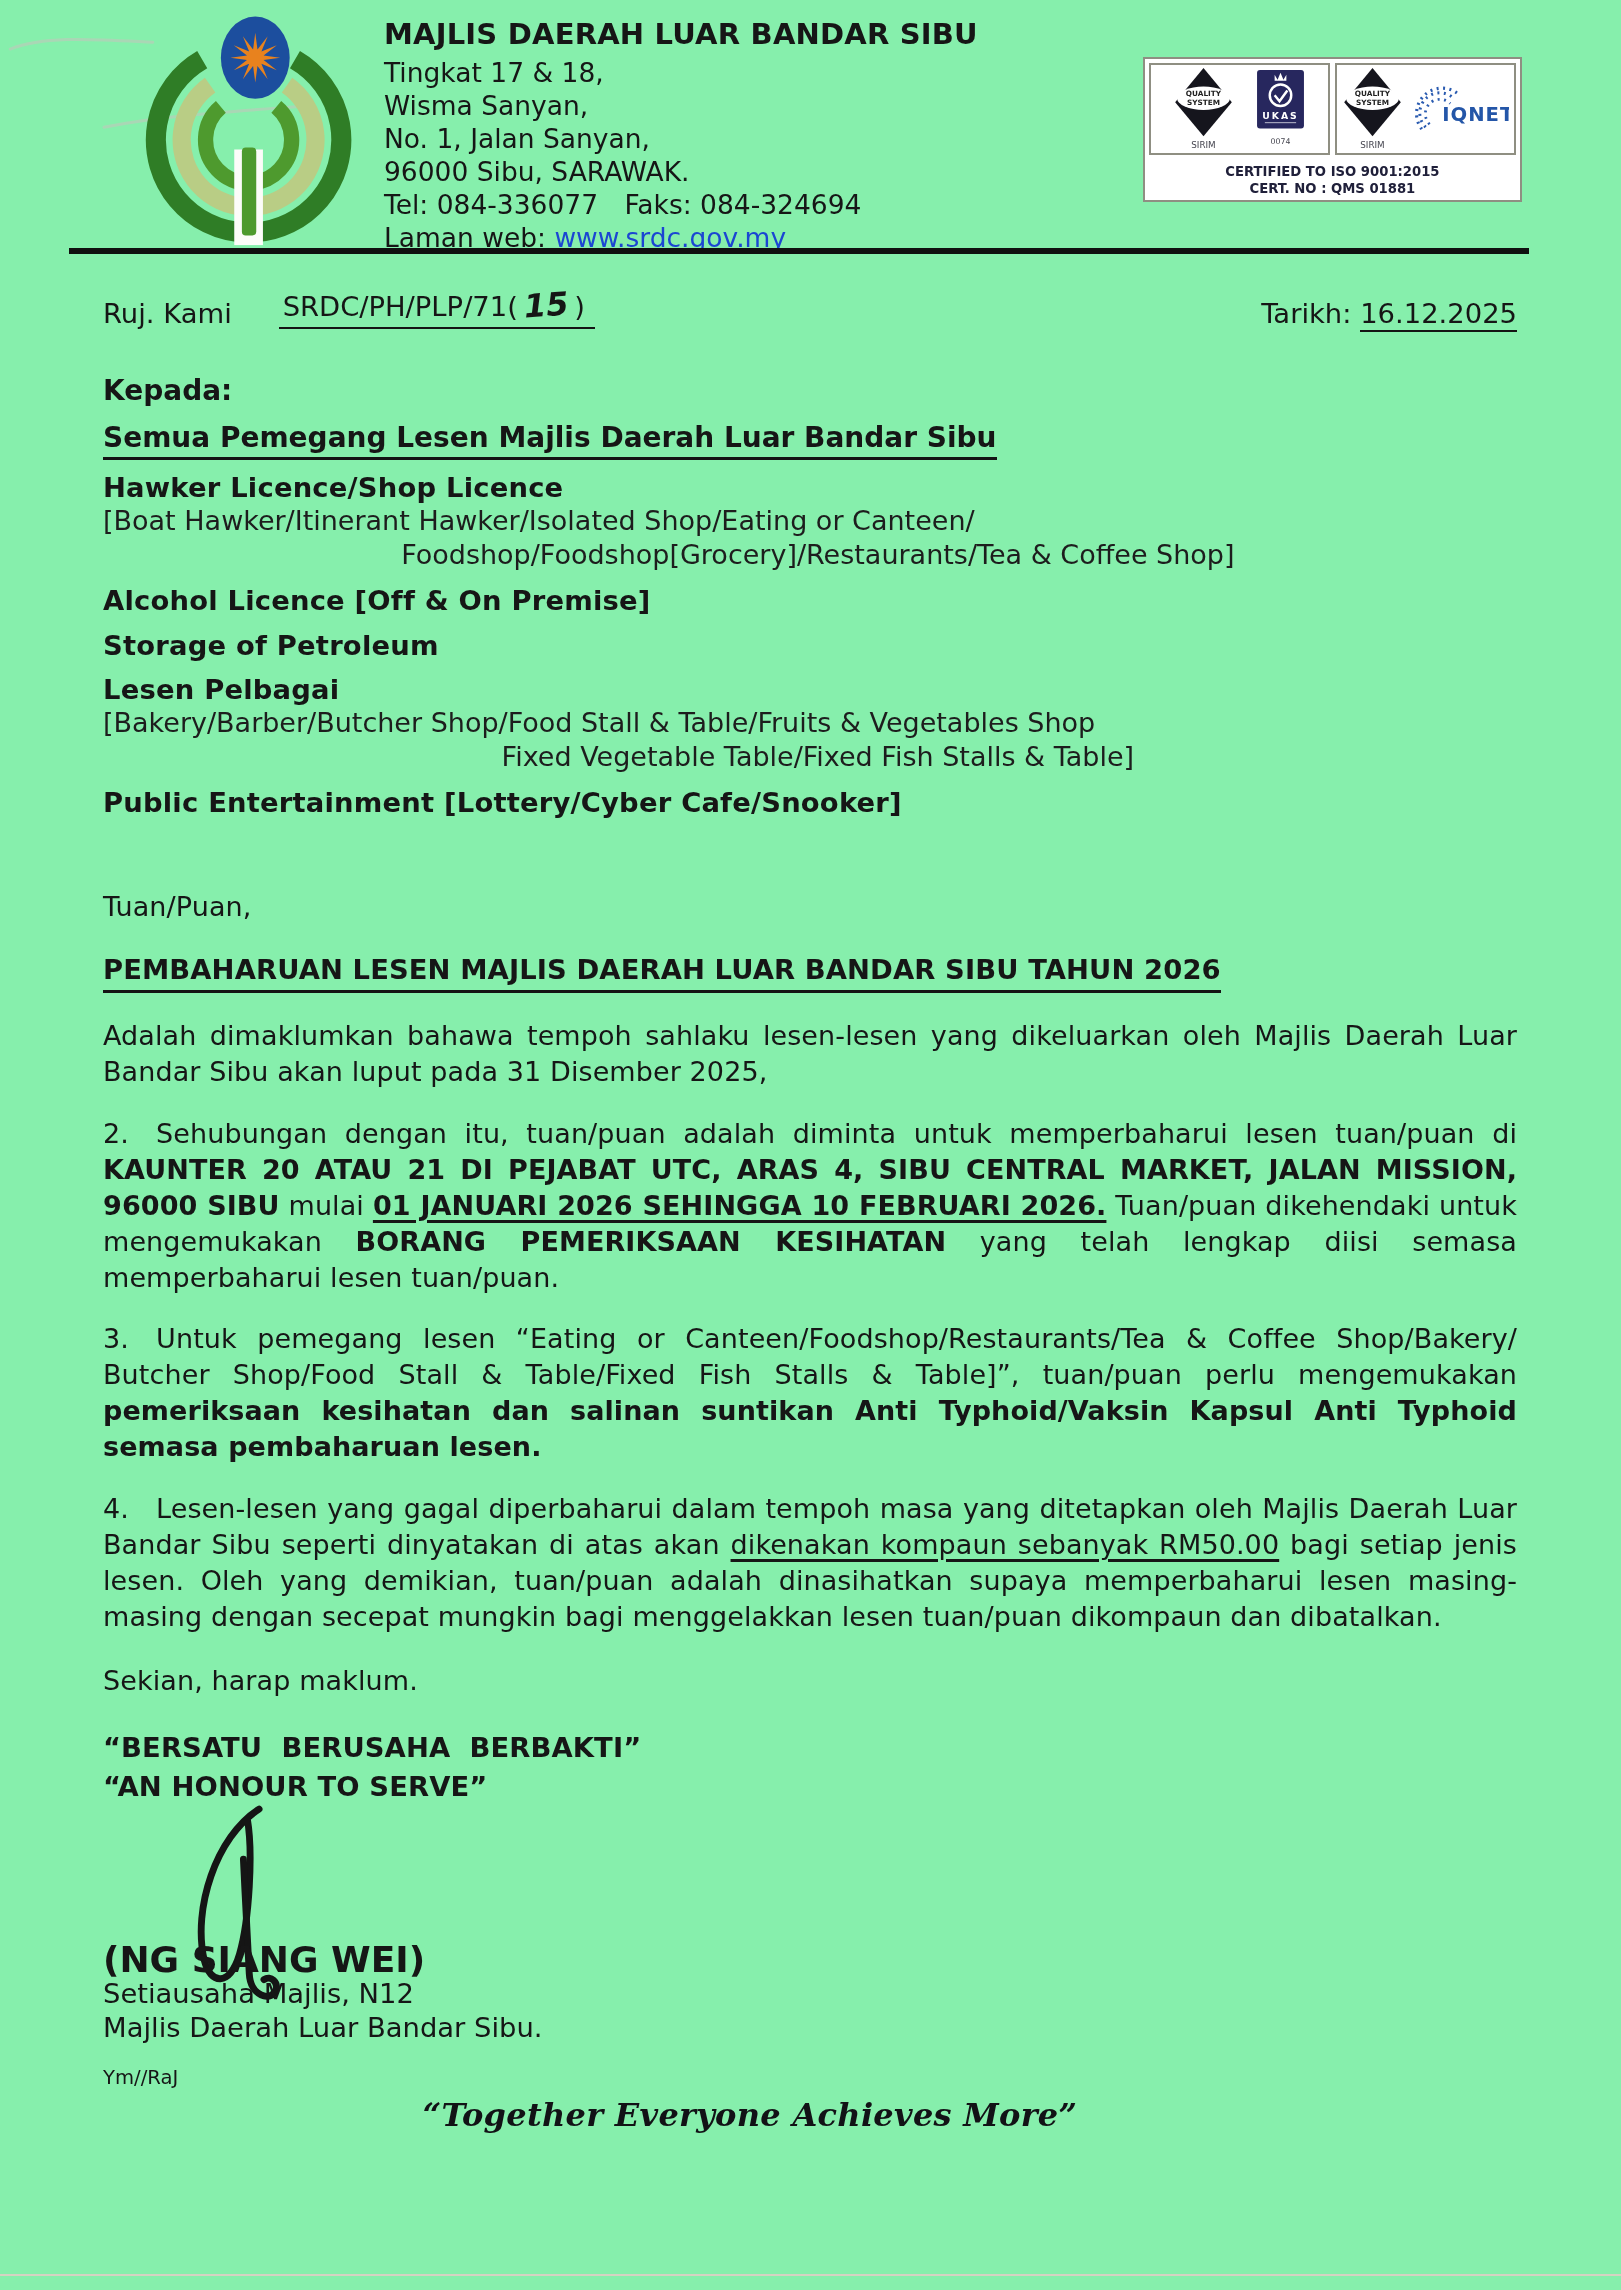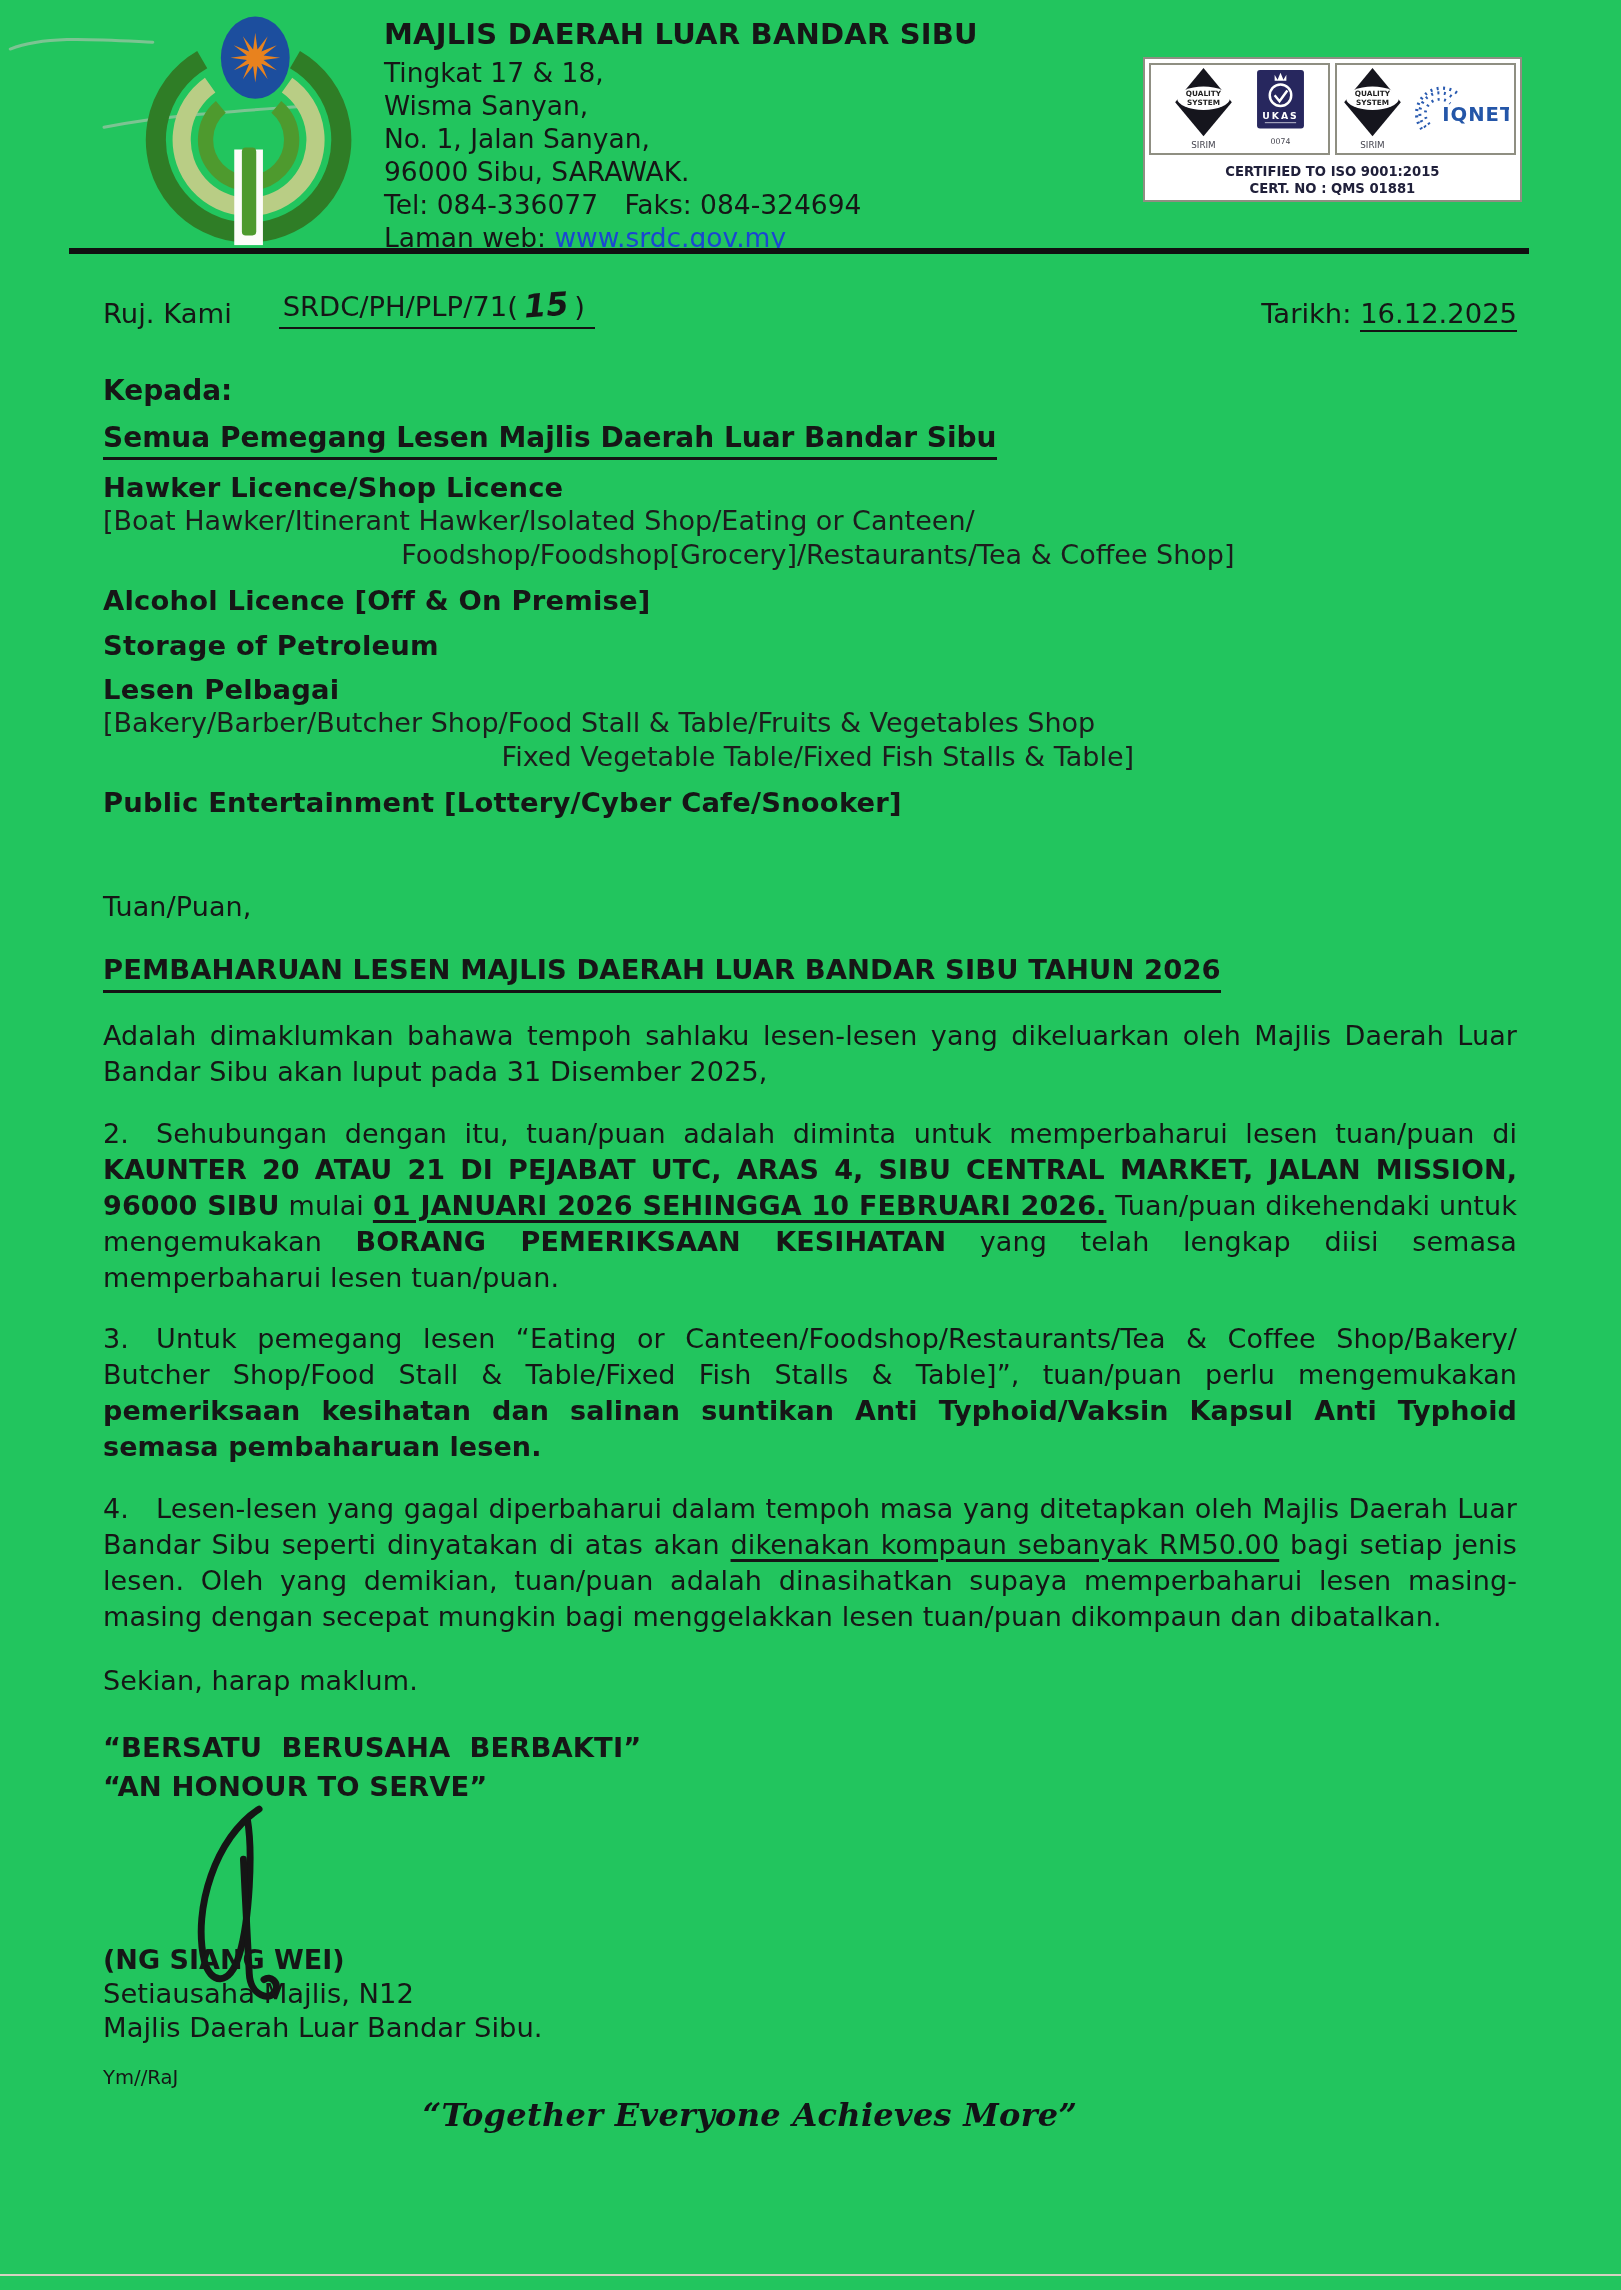--- a/index.html
+++ b/index.html
@@ -1,18 +1,18 @@
 <!DOCTYPE html>
 <html><head>
 <meta charset="utf-8">
 <style>
   html,body{margin:0;padding:0;background:#e8e8e4;}
   .page{
     position:relative; width:1621px; height:2291px; margin:0 auto;
-    background:#22c55e; color:#161616; overflow:hidden;
+    background:#86efac; color:#161616; overflow:hidden;
     font-family:"DejaVu Sans","Liberation Sans",sans-serif;
   }
   
   .logo{position:absolute; left:123px; top:7.8px; width:255px; height:239px;}
   .lh-text{position:absolute; left:384px; top:17.6px; line-height:33px; font-size:26.5px;}
   .org-name{font-size:29px; font-weight:bold; letter-spacing:0.2px; margin-bottom:5.9px;}
   .web-url{color:#1b46d2; text-decoration:underline; text-decoration-thickness:2px;}
   .cert{position:absolute; left:1143px; top:57px; width:367px; background:#fff;
         border:2px solid #8f8f82; padding:3.9px 3.9px 2.9px 3.9px;}
   .cert-cells{display:flex; gap:4.9px; height:92px;}
@@ -41,21 +41,21 @@
   .para{margin-top:25.5px; text-align:justify; line-height:36px;}
   .para:first-of-type{margin-top:33px;}
   .para .b{font-weight:bold;}
   .para .u{text-decoration:underline; text-decoration-thickness:2.5px; text-underline-offset:4.9px;}
   .sekian{margin-top:29px; line-height:33px;}
   .motto{font-weight:bold; white-space:pre-wrap; line-height:39px; font-size:27.4px;}
   .motto.m1{margin-top:31px;}
   
   .signature{position:absolute; left:165px; top:1805px;}
   .signer{position:absolute; left:103px; top:1943px; line-height:34px; font-size:27.4px;}
-  .signer .name{font-weight:bold; font-size:27px;}
+  .signer .name{font-weight:bold; font-size:36px;}
   .initials{position:absolute; left:103px; top:2066px; font-size:19.6px;}
   .footer-motto{position:absolute; left:0; top:2096px; width:1500px; text-align:center;
                 font-family:"DejaVu Serif","Liberation Serif",serif; font-style:italic; font-weight:bold;
                 font-size:32px; letter-spacing:0.3px; color:#121216;}
   .bottom-edge{position:absolute; left:0; top:2274px; width:100%; height:2px; background:#d5d2c2;}
   .smudge{position:absolute; left:5.9px; top:9.8px; opacity:.55;}
 </style>
 </head>
 <body>
 

